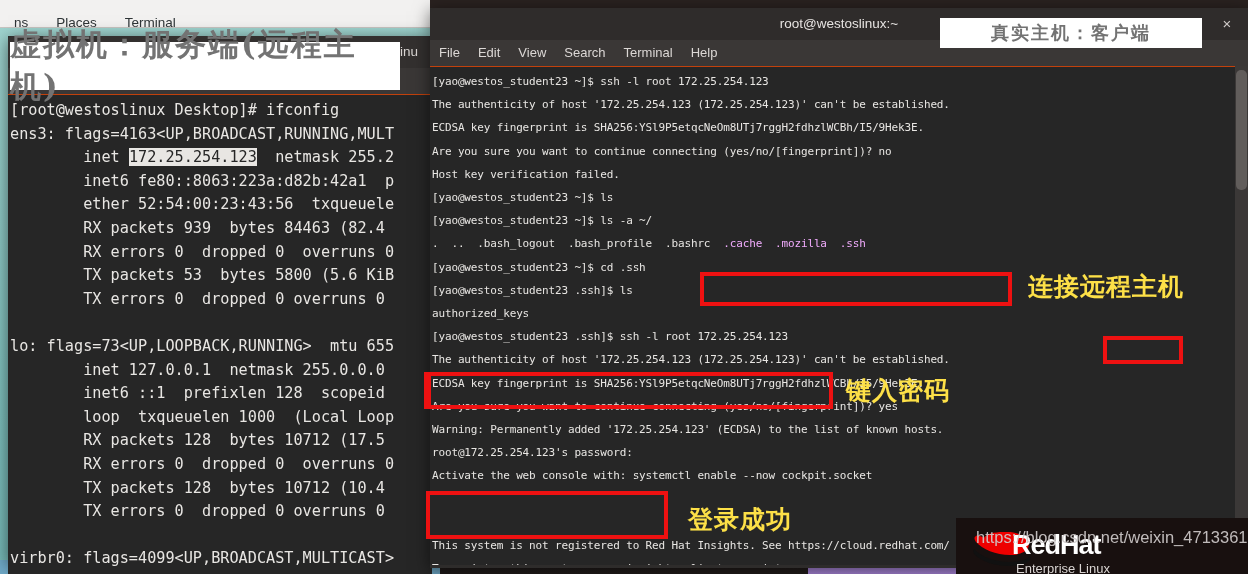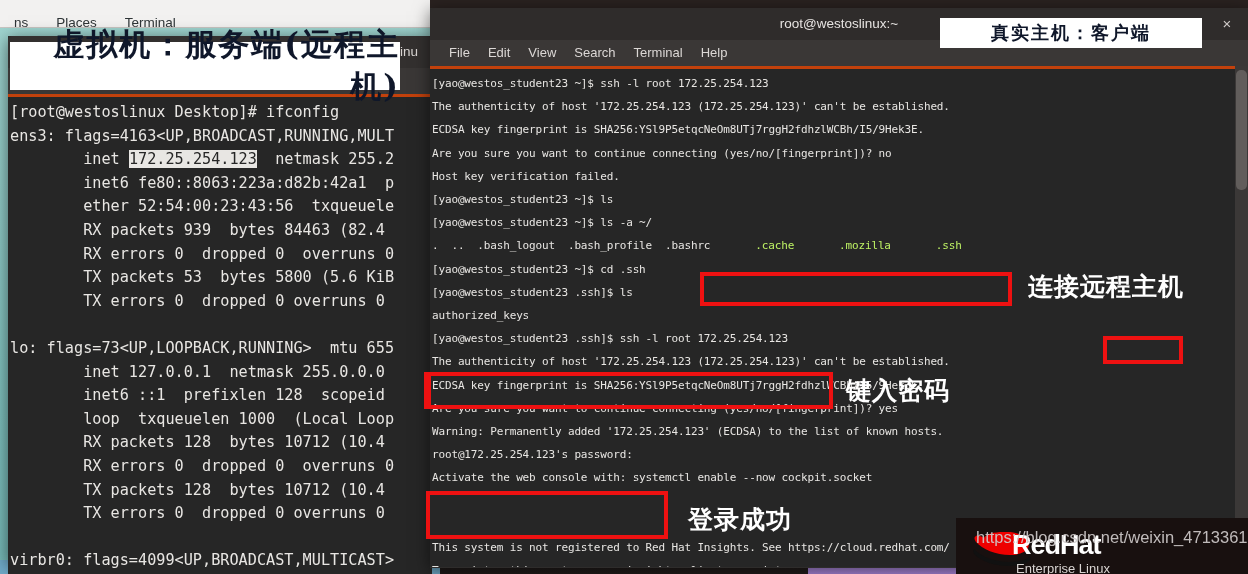--- a/index.html
+++ b/index.html
@@ -70,21 +70,21 @@
     height:32px;line-height:32px;text-align:center;
     color:#e6e3e1;font-size:13.5px;position:relative;
     background:#33302f;border-top-left-radius:5px;border-top-right-radius:5px;
   }
   .win-close{
     position:absolute;right:10px;top:0;height:32px;line-height:32px;
     width:22px;text-align:center;color:#cfcac8;font-size:15px;cursor:pointer;
   }
   .win-menu{
     height:26px;background:#3a3736;display:flex;align-items:flex-start;
-    border-bottom:3px solid #c2410c;padding-left:10px;
+    border-bottom:1px solid #c2410c;
   }
   .win-menu span{
     color:#dcd8d6;font-size:13px;padding:0 9px;line-height:26px;cursor:default;
   }
   .term-body{
     background:#262626;color:#e8e6e3;
     font-family:"DejaVu Sans Mono","Liberation Mono",monospace;
     overflow:hidden;position:relative;
   }
   .tline{white-space:pre;}
@@ -98,45 +98,44 @@
   .hl-ip{background:#e8e6e3;color:#262626;}
 
   
   #win-right{left:430px;top:8px;width:818px;height:560px;}
   #win-right .win-title{background:#2f2c2b;}
   #win-right .term-body{
     font-size:11px;line-height:23.2px;
     padding:3px 8px 0 2px;height:495px;
   }
   #win-right .term-body .tline{letter-spacing:-0.15px;}
-  .c-blue{color:#bef264;margin-left:32px;}
+  .c-blue{color:#f0abfc;}
   #scrollbar-right{
     position:absolute;right:0;top:58px;width:13px;height:502px;
     background:#3b3837;
   }
   #scrollbar-thumb{
     position:absolute;right:1px;top:62px;width:11px;height:120px;
     background:#615d5b;border-radius:5px;cursor:pointer;
   }
 
   
   .plate{
-    position:absolute;background:#ffffff;color:#0f172a;
+    position:absolute;background:#ffffff;color:#737373;
     font-family:"DejaVu Serif","Liberation Serif",serif;
     font-weight:bold;display:flex;align-items:center;justify-content:center;
     z-index:30;
-    text-align:right;
   }
   #plate-left{left:10px;top:42px;width:390px;height:48px;font-size:31px;letter-spacing:2px;}
   #plate-right{left:940px;top:18px;width:262px;height:30px;font-size:18px;letter-spacing:2px;}
 
   
   .rbox{position:absolute;border:4px solid #ee1111;z-index:25;box-sizing:border-box;}
   .rtext{
-    position:absolute;color:#ffffff;z-index:26;
+    position:absolute;color:#fde047;z-index:26;
     font-family:"DejaVu Serif","Liberation Serif",serif;
     font-weight:bold;white-space:nowrap;
   }
   #rbox-connect{left:700px;top:272px;width:312px;height:34px;}
   #rtext-connect{left:1028px;top:270px;font-size:25px;letter-spacing:1px;}
   #rbox-yes{left:1103px;top:336px;width:80px;height:28px;}
   #rbox-pass{left:427px;top:372px;width:406px;height:37px;}
   #rtext-pass{left:846px;top:374px;font-size:25px;letter-spacing:1px;}
   #rbox-login{left:426px;top:491px;width:242px;height:48px;}
   #rtext-login{left:688px;top:503px;font-size:25px;letter-spacing:1px;}
@@ -178,21 +177,21 @@
       <div class="tline">        ether 52:54:00:23:43:56  txqueuele</div>
       <div class="tline">        RX packets 939  bytes 84463 (82.4</div>
       <div class="tline">        RX errors 0  dropped 0  overruns 0</div>
       <div class="tline">        TX packets 53  bytes 5800 (5.6 KiB</div>
       <div class="tline">        TX errors 0  dropped 0 overruns 0</div>
       <div class="tline">&nbsp;</div>
       <div class="tline">lo: flags=73&lt;UP,LOOPBACK,RUNNING&gt;  mtu 655</div>
       <div class="tline">        inet 127.0.0.1  netmask 255.0.0.0</div>
       <div class="tline">        inet6 ::1  prefixlen 128  scopeid</div>
       <div class="tline">        loop  txqueuelen 1000  (Local Loop</div>
-      <div class="tline">        RX packets 128  bytes 10712 (10.4</div>
+      <div class="tline">        RX packets 128  bytes 10712 (17.5</div>
       <div class="tline">        RX errors 0  dropped 0  overruns 0</div>
       <div class="tline">        TX packets 128  bytes 10712 (10.4</div>
       <div class="tline">        TX errors 0  dropped 0 overruns 0</div>
       <div class="tline">&nbsp;</div>
       <div class="tline">virbr0: flags=4099&lt;UP,BROADCAST,MULTICAST&gt;</div>
     </div>
 </div>
 
 <div class="win" id="win-right">
   <div class="win-title">

